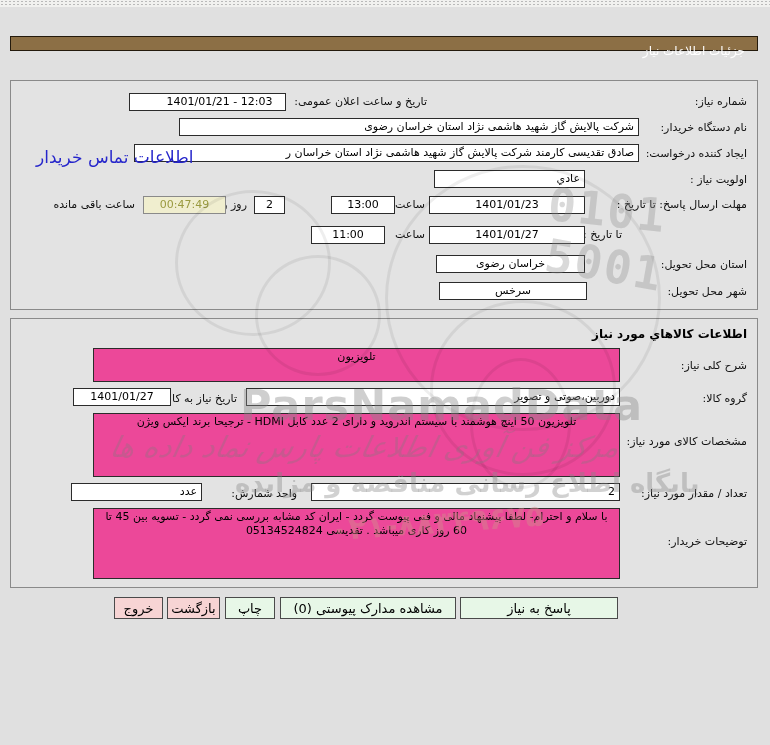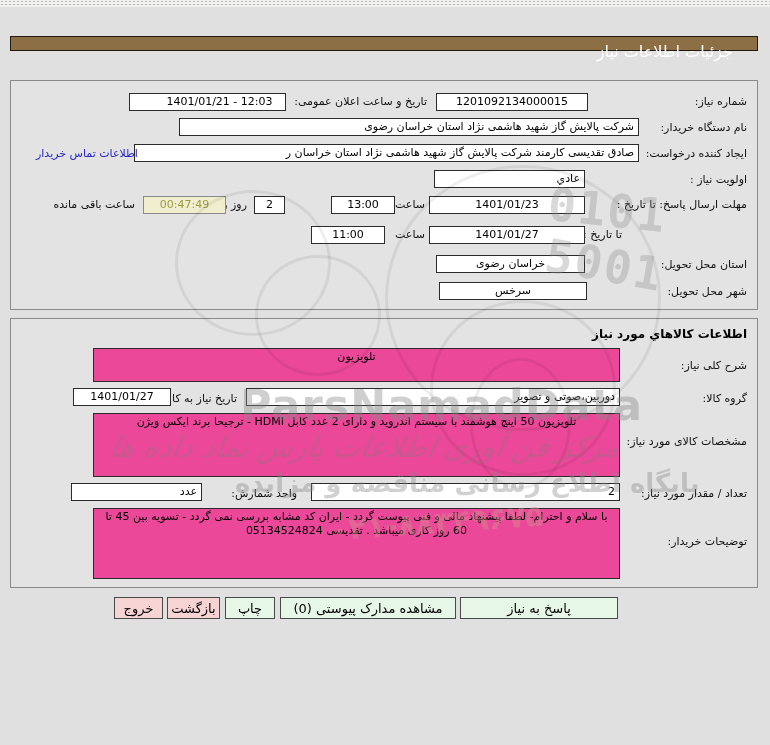--- a/index.html
+++ b/index.html
@@ -7,22 +7,22 @@
     position:relative;width:770px;height:745px;background:#e0e0e0;
     direction:rtl;font-family:"DejaVu Sans",sans-serif;overflow:hidden;
   }
   .dotted-strip{
     position:absolute;left:0;top:0;width:770px;height:7px;background-color:#f1f1ef;
     background-image:radial-gradient(circle,#b9b9b9 0.8px,transparent 1px);
     background-size:4px 3px;
   }
   .titlebar{
     position:absolute;left:10px;top:36px;width:748px;height:15px;box-sizing:border-box;
-    background:#8c6f45;border:1px solid #241a0c;color:#fff;font-size:16px;
-    line-height:29px;padding-right:24px;
+    background:#8c6f45;border:1px solid #241a0c;color:#fff;font-size:12px;
+    line-height:29px;padding-right:12px;
   }
   .panel{
     position:absolute;left:10px;width:748px;box-sizing:border-box;
     border:1px solid #8a8a8a;background:#e3e3e3;
   }
   #panel1{top:80px;height:230px;}
   #panel2{top:318px;height:270px;padding-left:40px;}
   .lbl{position:absolute;font-size:11px;color:#101010;white-space:nowrap;}
   .lbl.wrap{white-space:normal;line-height:13px;text-align:right;}
   .box{
@@ -34,21 +34,21 @@
   .box.ltr{direction:ltr;}
   .area{
     position:absolute;background:#ec4899;border:1px solid #2b2b2b;box-sizing:border-box;
     font-size:11px;color:#000;overflow:hidden;padding:1px 4px;line-height:14px;text-align:center;
   }
   .cd{
     position:absolute;box-sizing:border-box;height:18px;line-height:16px;
     background:#f0eecf;border:1px solid #8a8a8a;color:#9a9a40;
     font-size:11px;text-align:center;direction:ltr;
   }
-  .link{position:absolute;font-size:11px;color:#2626cb;white-space:nowrap;cursor:pointer;}
+  .link{position:absolute;font-size:17px;color:#2626cb;white-space:nowrap;cursor:pointer;}
   .sec-title{position:absolute;font-size:12px;font-weight:bold;color:#000;white-space:nowrap;}
   .btn{
     position:absolute;top:597px;height:22px;box-sizing:border-box;
     border:1px solid #4a4a4a;font-family:inherit;font-size:13px;color:#000;
     cursor:pointer;padding:0;
   }
   .btn.green{background:#e7f7e7;}
   .btn.pink{background:#f7d4d4;}
   
   .wm{position:absolute;pointer-events:none;z-index:5;}
@@ -68,21 +68,20 @@
 
 <div class="page">
 
   <div class="dotted-strip"></div>
 
   <div class="titlebar">جزئیات اطلاعات نیاز</div>
 
   <div class="panel" id="panel1">
 
     <div class="lbl" style="top:14px;right:10px;">شماره نیاز:</div>
-    <div class="box center ltr" style="left:425px;top:12px;width:152px;">1201092134000015</div>
     <div class="lbl" style="top:14px;right:330px;">تاریخ و ساعت اعلان عمومی:</div>
     <div class="box center ltr" style="left:118px;top:12px;width:157px;padding-left:24px;">1401/01/21 - 12:03</div>
 
     <div class="lbl" style="top:40px;right:10px;">نام دستگاه خریدار:</div>
     <div class="box rt" style="left:168px;top:37px;width:460px;">شرکت پالایش گاز شهید هاشمی نژاد   استان خراسان رضوی</div>
 
     <div class="lbl" style="top:66px;right:10px;">ایجاد کننده درخواست:</div>
     <div class="box rt" style="left:123px;top:63px;width:505px;">صادق تقدیسی کارمند شرکت پالایش گاز شهید هاشمی نژاد   استان خراسان ر</div>
     <div class="link" style="top:66px;left:25px;">اطلاعات تماس خریدار</div>
 

